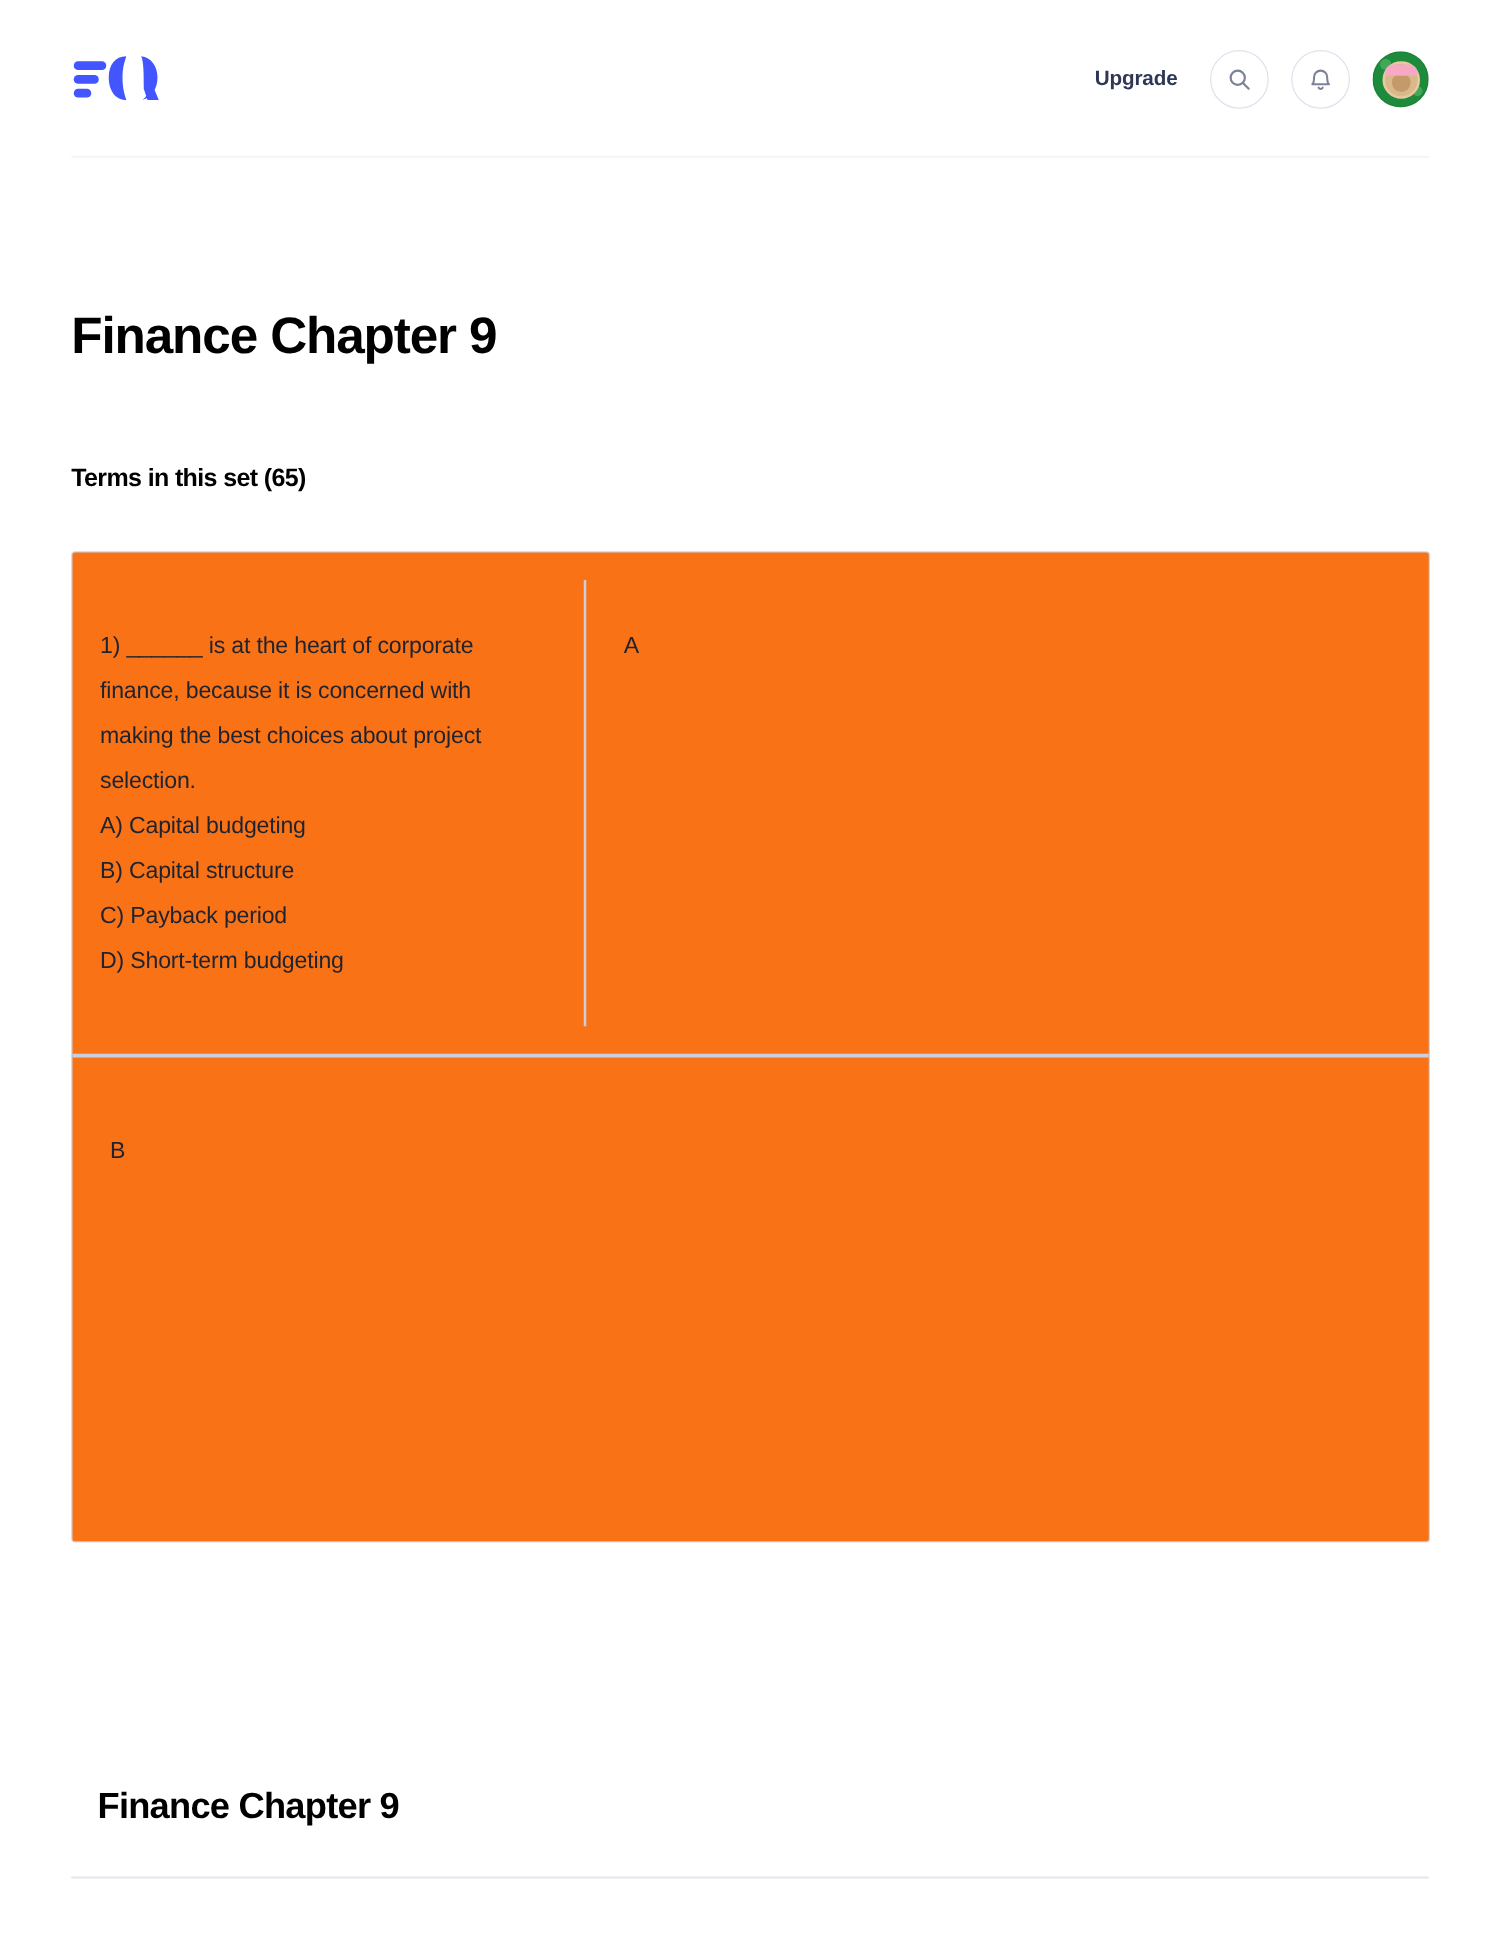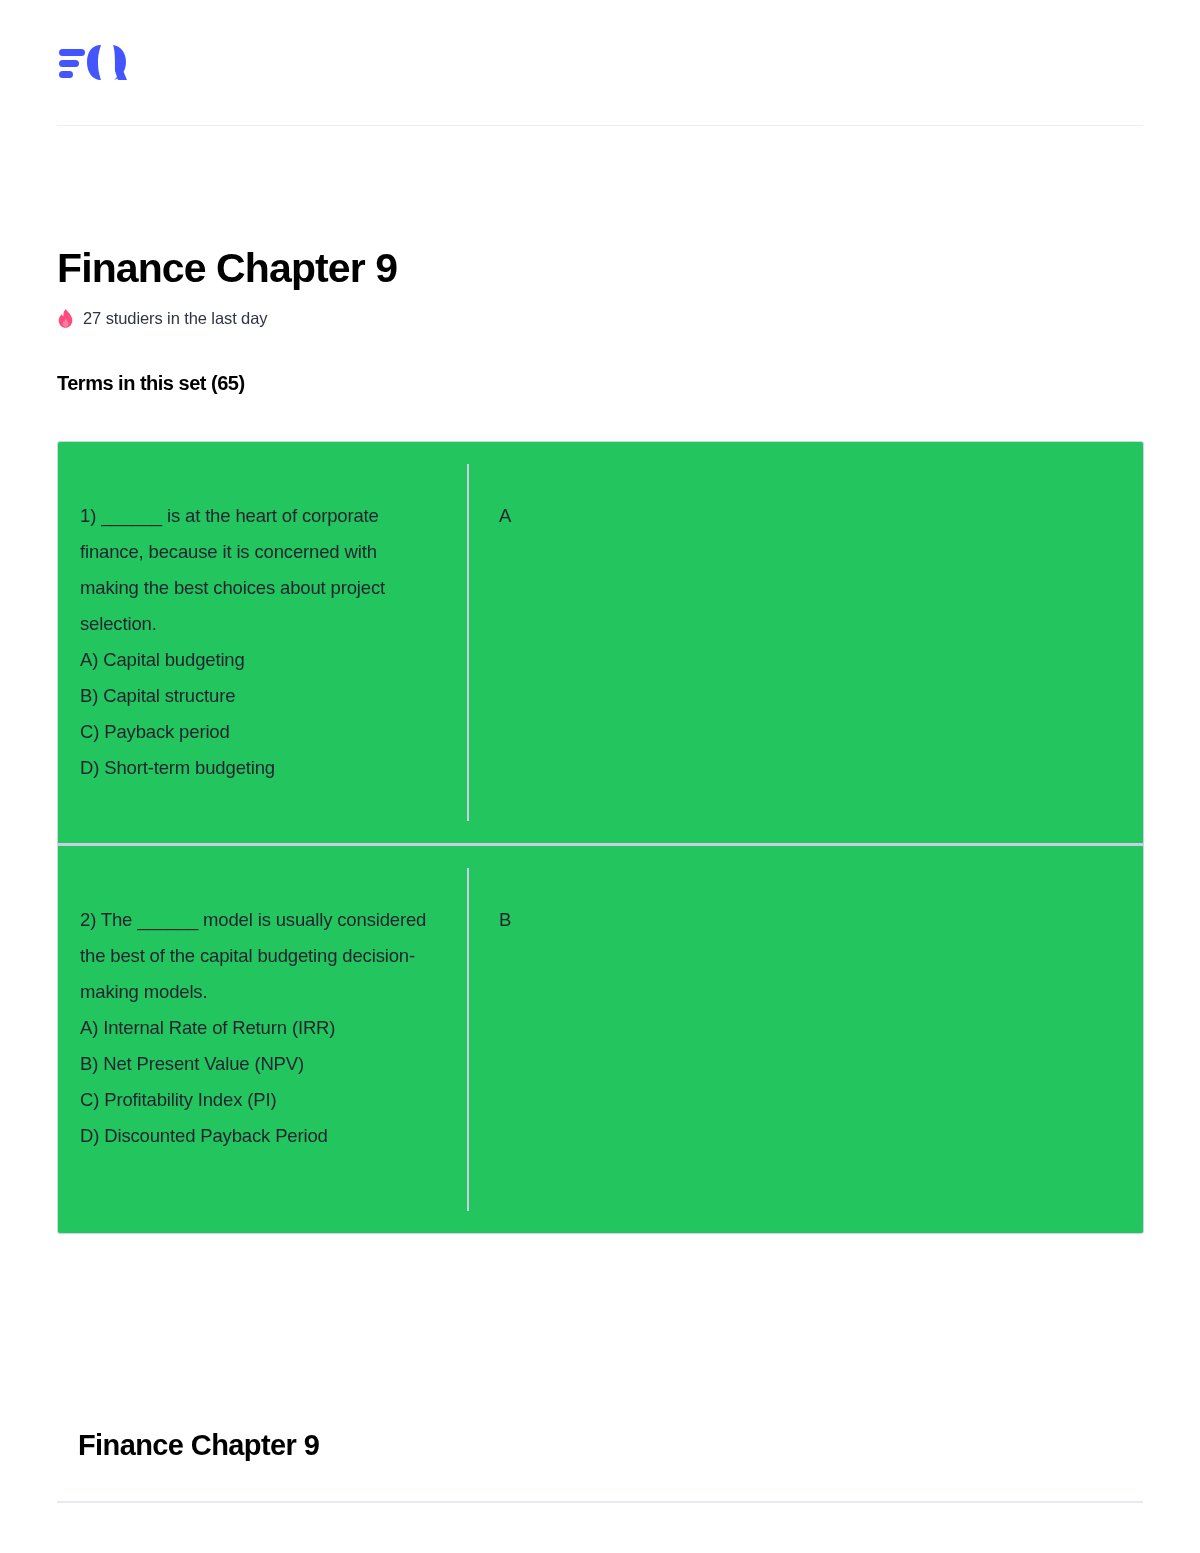--- a/index.html
+++ b/index.html
@@ -174,21 +174,21 @@
   }
 
   
   .terms-container {
     position: absolute;
     left: 57px;
     top: 441px;
     width: 1087px;
     border: 1.6px solid #cdd3e2;
     border-radius: 3px;
-    background: #22c55e;
+    background: #f97316;
   }
 
   .term-row {
     display: flex;
     position: relative;
     min-height: 390px;
   }
 
   .term-row + .term-row {
     border-top: 3px solid #c9cfe0;
@@ -251,59 +251,70 @@
         <g fill="#4255ff">
           <rect x="2" y="8" width="26" height="7" rx="3.5"></rect>
           <rect x="2" y="19" width="20" height="7" rx="3.5"></rect>
           <rect x="2" y="30" width="14" height="7" rx="3.5"></rect>
           <path d="M44 4 C35 4 30 11 30 21 C30 31 35 39 44 39 C43 35 41 31 41 21 C41 12 43 8 44 4 Z"></path>
           <path d="M56 4 C64 5 69 12 69 21 C69 30 64 37 57 39 C61 36 63 30 63 22 L70 39 L61 39 L58 30 C58 18 58 9 56 4 Z"></path>
         </g>
       </svg>
     </div>
 
+    <div class="header-right">
+      <button class="upgrade-btn">Upgrade</button>
+
+      <div class="icon-circle">
+        <svg width="21" height="21" viewBox="0 0 24 24" fill="none" stroke="#7b8398" stroke-width="2" stroke-linecap="round">
+          <circle cx="10.5" cy="10.5" r="6.5"></circle>
+          <line x1="15.5" y1="15.5" x2="20.5" y2="20.5"></line>
+        </svg>
+      </div>
+
+      <div class="icon-circle">
+        <svg width="21" height="21" viewBox="0 0 24 24" fill="none" stroke="#7b8398" stroke-width="1.9" stroke-linecap="round" stroke-linejoin="round">
+          <path d="M6 10a6 6 0 0 1 12 0c0 5 1.6 6.5 1.6 6.5H4.4S6 15 6 10z"></path>
+          <path d="M10.2 19.6a2 2 0 0 0 3.6 0"></path>
+        </svg>
+      </div>
+
+      <div class="avatar">
+        <div class="av-leaf-tl"></div>
+        <div class="av-leaf-br"></div>
+        <div class="av-ring"></div>
+        <div class="av-face"></div>
+        <div class="av-hat"></div>
+      </div>
+    </div>
   </div>
   <div class="header-divider"></div>
 
   <div class="title-block">
     <h1 class="set-title">Finance Chapter 9</h1>
-    <div class="studiers-row">
-      <svg width="17" height="21" viewBox="0 0 20 24">
-        <path d="M10 1 C6.5 5 8.4 7.6 7 9.4 C6.2 8.6 5.9 7.6 5.9 6.6 C3.4 8.6 2 11.4 2 14.4 C2 19.2 5.6 23 10 23 C14.4 23 18 19.2 18 14.4 C18 9.2 14.4 5.2 10 1 Z" fill="#ff4b7d"></path>
-        <path d="M10 12.2 C8.6 14 9.3 15.2 8.7 16 C8.4 15.6 8.3 15.2 8.3 14.8 C7.2 15.7 6.6 16.9 6.6 18.2 C6.6 20.3 8.1 22 10 22 C11.9 22 13.4 20.3 13.4 18.2 C13.4 16 11.9 14.1 10 12.2 Z" fill="#ffffff" opacity="0.28"></path>
-      </svg>
-      <span class="studiers-text">27 studiers in the last day</span>
-    </div>
   </div>
 
   <h2 class="terms-heading">Terms in this set (65)</h2>
 
   <div class="terms-container">
 
     <div class="term-row">
       <div class="term-side">
         <div class="term-text">1) ______ is at the heart of corporate finance, because it is concerned with making the best choices about project selection.
 A) Capital budgeting
 B) Capital structure
 C) Payback period
 D) Short-term budgeting</div>
       </div>
       <div class="def-side">
         <div class="def-text">A</div>
       </div>
     </div>
 
     <div class="term-row">
-      <div class="term-side">
-        <div class="term-text">2) The ______ model is usually considered the best of the capital budgeting decision-making models.
-A) Internal Rate of Return (IRR)
-B) Net Present Value (NPV)
-C) Profitability Index (PI)
-D) Discounted Payback Period</div>
-      </div>
       <div class="def-side">
         <div class="def-text">B</div>
       </div>
     </div>
 
   </div>
 
   <div class="footer-title">Finance Chapter 9</div>
   <div class="footer-divider"></div>
 

